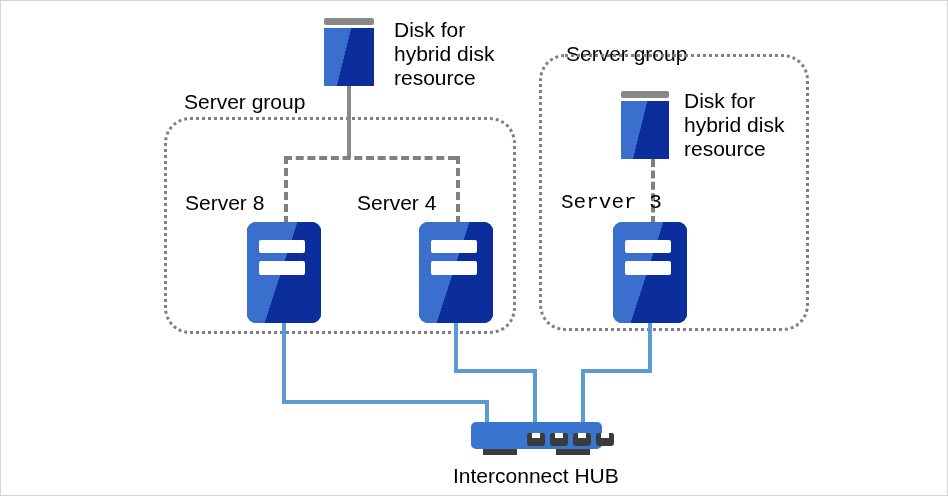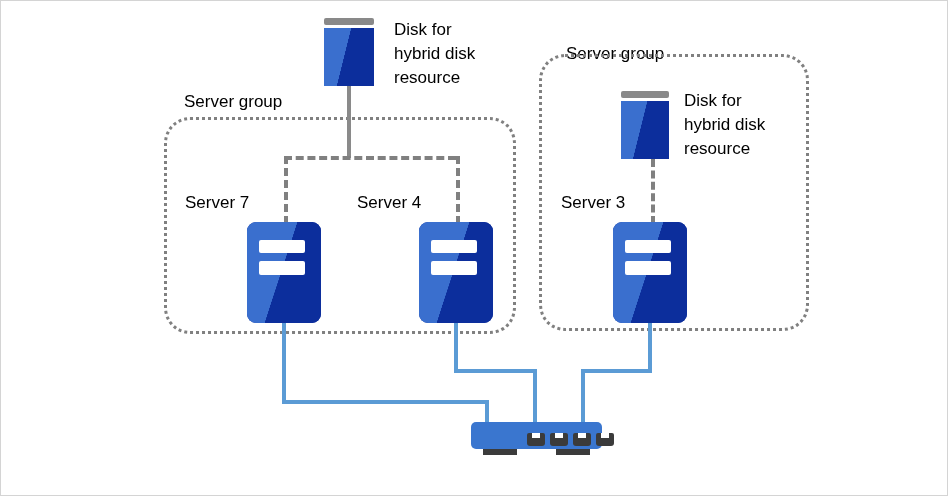--- a/index.html
+++ b/index.html
@@ -8,21 +8,21 @@
     position:relative;
     width:948px;height:496px;
     background:#ffffff;
     border:1px solid #d4d4d4;
     box-sizing:border-box;
     overflow:hidden;
   }
   .lbl{
     position:absolute;
     font-family:"Liberation Sans", sans-serif;
-    font-size:17px;
+    font-size:21px;
     line-height:24px;
     color:#000000;
     white-space:pre;
   }
   
   .group-box{
     position:absolute;
     border:3px dotted #808080;
     border-radius:26px;
     box-sizing:border-box;
@@ -104,21 +104,21 @@
   <div class="lbl" style="left:393px;top:65px;">resource</div>
 
   <div class="solid-v" style="left:346px;top:85px;height:72px;"></div>
 
   <div class="dash-h" style="left:283px;top:155px;width:172px;"></div>
 
   <div class="dash-v" style="left:283px;top:155px;height:68px;"></div>
 
   <div class="dash-v" style="left:455px;top:155px;height:68px;"></div>
 
-  <div class="lbl" style="left:184px;top:190px;">Server 7</div>
+  <div class="lbl" style="left:184px;top:190px;">Server 8</div>
   <div class="server" style="left:246px;top:221px;width:74px;height:101px;">
     <div class="sv-light"></div>
     <div class="bar b1"></div>
     <div class="bar b2"></div>
   </div>
 
   <div class="lbl" style="left:356px;top:190px;">Server 4</div>
   <div class="server" style="left:418px;top:221px;width:74px;height:101px;">
     <div class="sv-light"></div>
     <div class="bar b1"></div>
@@ -129,21 +129,21 @@
     <div class="cap"></div>
     <div class="body"></div>
   </div>
 
   <div class="lbl" style="left:683px;top:88px;">Disk for</div>
   <div class="lbl" style="left:683px;top:112px;">hybrid disk</div>
   <div class="lbl" style="left:683px;top:136px;">resource</div>
 
   <div class="dash-v" style="left:650px;top:158px;height:65px;"></div>
 
-  <div class="lbl" style="left:560px;top:190px;">Server 3</div>
+  <div class="lbl" style="left:560px;top:190px;font-family:Liberation Mono, monospace;">Server 3</div>
   <div class="server" style="left:612px;top:221px;width:74px;height:101px;">
     <div class="sv-light"></div>
     <div class="bar b1"></div>
     <div class="bar b2"></div>
   </div>
 
   <div class="net-seg" style="left:281px;top:322px;width:4px;height:81px;"></div>
   <div class="net-seg" style="left:281px;top:399px;width:207px;height:4px;"></div>
   <div class="net-seg" style="left:484px;top:399px;width:4px;height:24px;"></div>
 
@@ -166,14 +166,15 @@
     <div class="port" style="left:102px;">
         <div class="notch"></div>
       </div>
     <div class="port" style="left:125px;">
         <div class="notch"></div>
       </div>
     <div class="foot" style="left:12px;"></div>
     <div class="foot" style="left:85px;"></div>
   </div>
 
+  <div class="lbl" style="left:452px;top:463px;">Interconnect HUB</div>
 
 </div>
 
 </body></html>

